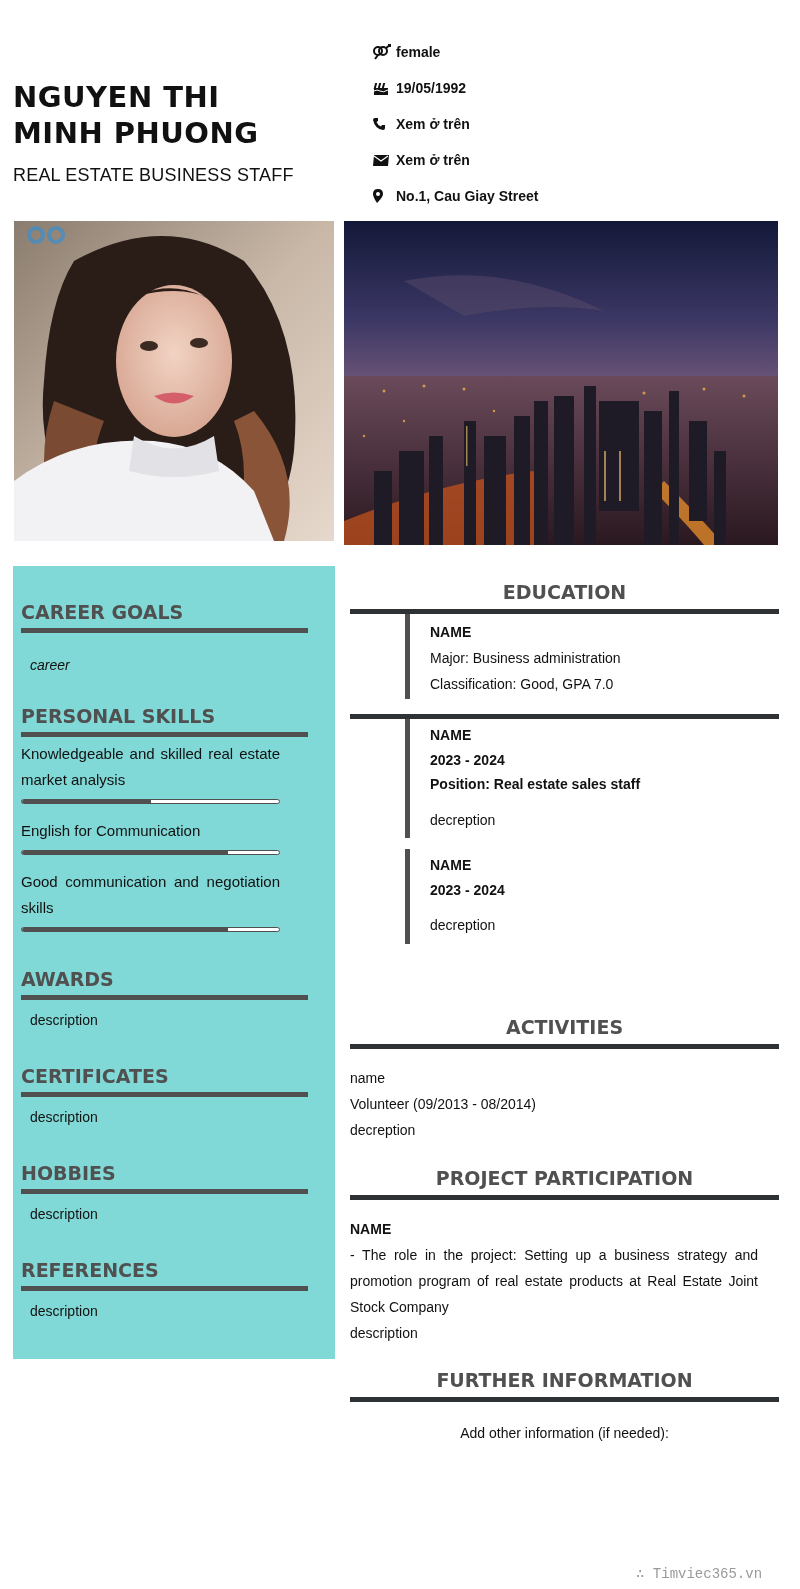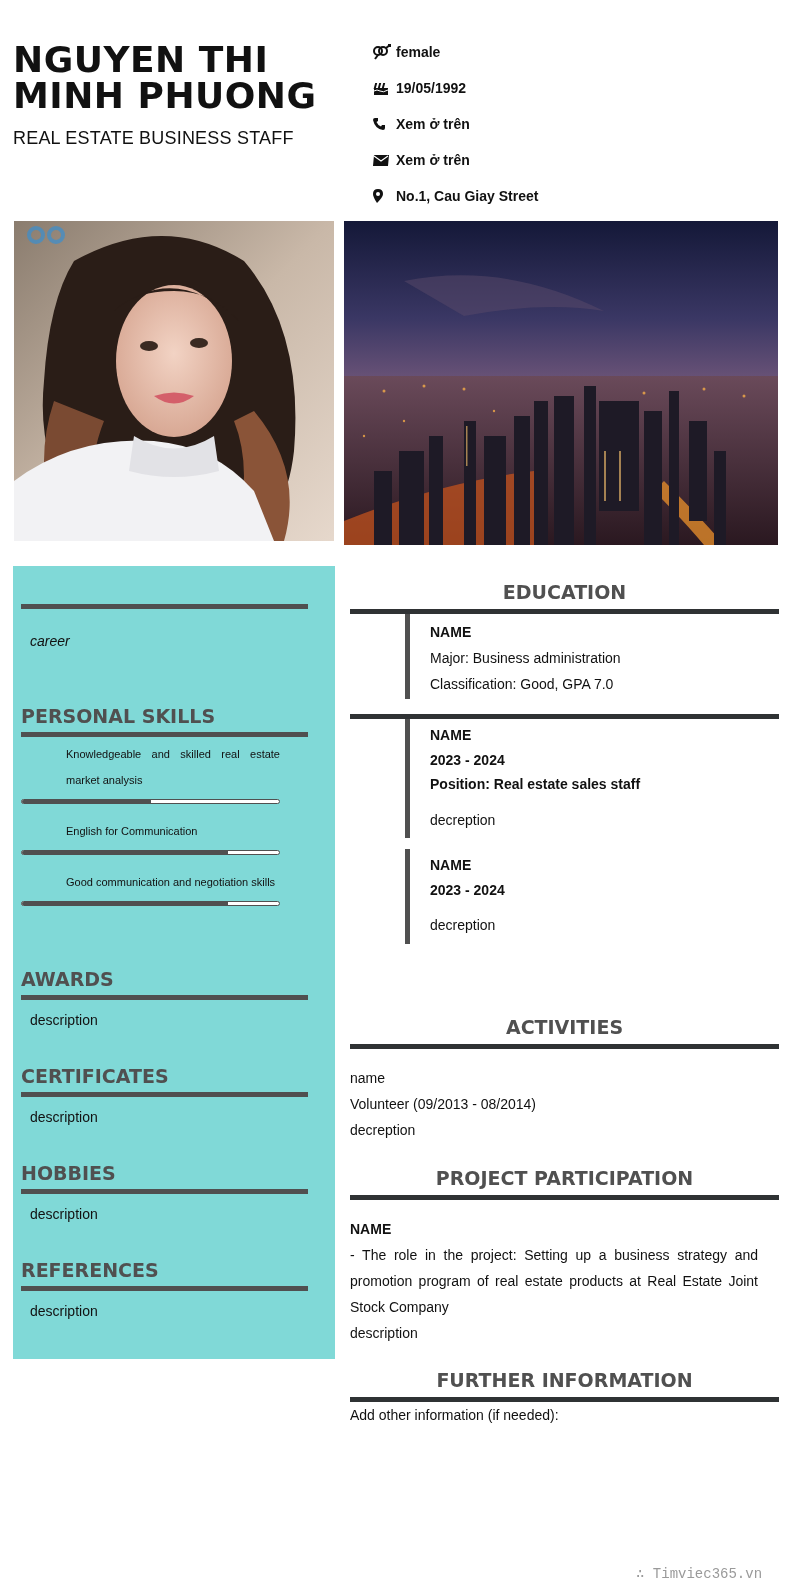--- a/index.html
+++ b/index.html
@@ -1,41 +1,41 @@
 <!DOCTYPE html>
 <html><head>
   <meta charset="utf-8">
   <style>
     * { box-sizing: border-box; margin: 0; padding: 0; }
     html, body { width: 800px; height: 1589px; background: #ffffff; overflow: hidden; }
     body { font-family: "Liberation Sans", "DejaVu Sans", sans-serif; color: #111; position: relative; }
 
     
     .name-block { position: absolute; left: 13px; top: 42px; width: 330px; }
-    .full-name { font-family: "DejaVu Sans", sans-serif; font-weight: bold; font-size: 36px; line-height: 36px; color: #111; letter-spacing: 0.5px; }
+    .full-name { font-family: "DejaVu Sans", sans-serif; font-weight: bold; font-size: 29px; line-height: 36px; color: #111; letter-spacing: 0.5px; margin-top: 37px; }
     .job-title { font-size: 18px; margin-top: 14px; color: #111; letter-spacing: 0.2px; }
 
     .contact-list { position: absolute; left: 372px; top: 34px; }
     .contact-item { display: flex; align-items: center; height: 36px; }
     .contact-icon { width: 24px; height: 18px; display: inline-flex; align-items: center; justify-content: flex-start; }
     .contact-text { font-size: 14px; font-weight: bold; color: #111; }
 
     
     .photo-portrait { position: absolute; left: 14px; top: 221px; width: 320px; height: 320px; overflow: hidden; }
     .photo-city { position: absolute; left: 344px; top: 221px; width: 434px; height: 324px; overflow: hidden; }
 
     
     .sidebar { position: absolute; left: 13px; top: 566px; width: 322px; height: 793px; background: #80d9d7; }
     .side-section { position: absolute; left: 8px; width: 287px; }
     .side-title { font-family: "DejaVu Sans", sans-serif; font-weight: bold; font-size: 19px; color: #505050; line-height: 24px; }
     .side-rule { height: 5px; background: #505050; margin-top: 4px; }
     .side-text { font-size: 14px; color: #111; padding-left: 9px; margin-top: 20px; }
 
     .skill { width: 259px; }
-    .skill-label { font-size: 11px; line-height: 26px; color: #111; text-align: justify; text-align-last: left; margin-left: 45px; }
+    .skill-label { font-size: 15px; line-height: 26px; color: #111; text-align: justify; text-align-last: left; }
     .skill-bar { height: 5px; border-radius: 3px; background: #fff; border: 1px solid #505050; margin-top: 6px; margin-bottom: 14px; overflow: hidden; position: relative; }
     .skill-fill { position: absolute; left: 0; top: 0; bottom: 0; background: #505050; }
 
     
     .main-section { position: absolute; left: 350px; width: 429px; }
     .main-title { font-family: "DejaVu Sans", sans-serif; font-weight: bold; font-size: 19px; color: #505050; line-height: 24px; text-align: center; }
     .main-rule { height: 5px; background: #2f3234; margin-top: 5px; }
     .timeline-item { margin-left: 55px; border-left: 5px solid #505050; padding-left: 20px; }
     .tl-line { font-size: 14px; line-height: 24.5px; color: #111; }
     .tl-bold { font-weight: bold; }
@@ -188,20 +188,21 @@
     <g fill="#ffc870" opacity="0.6">
       <rect x="260" y="230" width="2" height="50"></rect>
         <rect x="275" y="230" width="2" height="50"></rect>
         <rect x="122" y="205" width="1.5" height="40"></rect>
     </g>
   </svg>
 </div>
 
 <div class="sidebar">
   <div class="side-section" style="top:34px;">
+    <div class="side-title">CAREER GOALS</div>
     <div class="side-rule"></div>
     <div class="side-text" style="margin-top:24px;font-style:italic;">career</div>
   </div>
 
   <div class="side-section" style="top:138px;">
     <div class="side-title">PERSONAL SKILLS</div>
     <div class="side-rule"></div>
     <div style="margin-top:4px;">
       <div class="skill">
         <div class="skill-label">Knowledgeable and skilled real estate market analysis</div>
@@ -290,16 +291,16 @@
   <div style="margin-top:16px;width:408px;">
     <div class="plain-line tl-bold">NAME</div>
     <div class="plain-line justify">- The role in the project: Setting up a business strategy and promotion program of real estate products at Real Estate Joint Stock Company</div>
     <div class="plain-line">description</div>
   </div>
 </div>
 
 <div class="main-section" style="top:1368px;">
   <div class="main-title">FURTHER INFORMATION</div>
   <div class="main-rule"></div>
-  <div class="plain-line" style="">Add other information (if needed):</div>
+  <div class="plain-line" style="margin-top:18px;text-align:center;">Add other information (if needed):</div>
 </div>
 
 <div class="watermark">∴ Timviec365.vn</div>
 
 </body></html>

